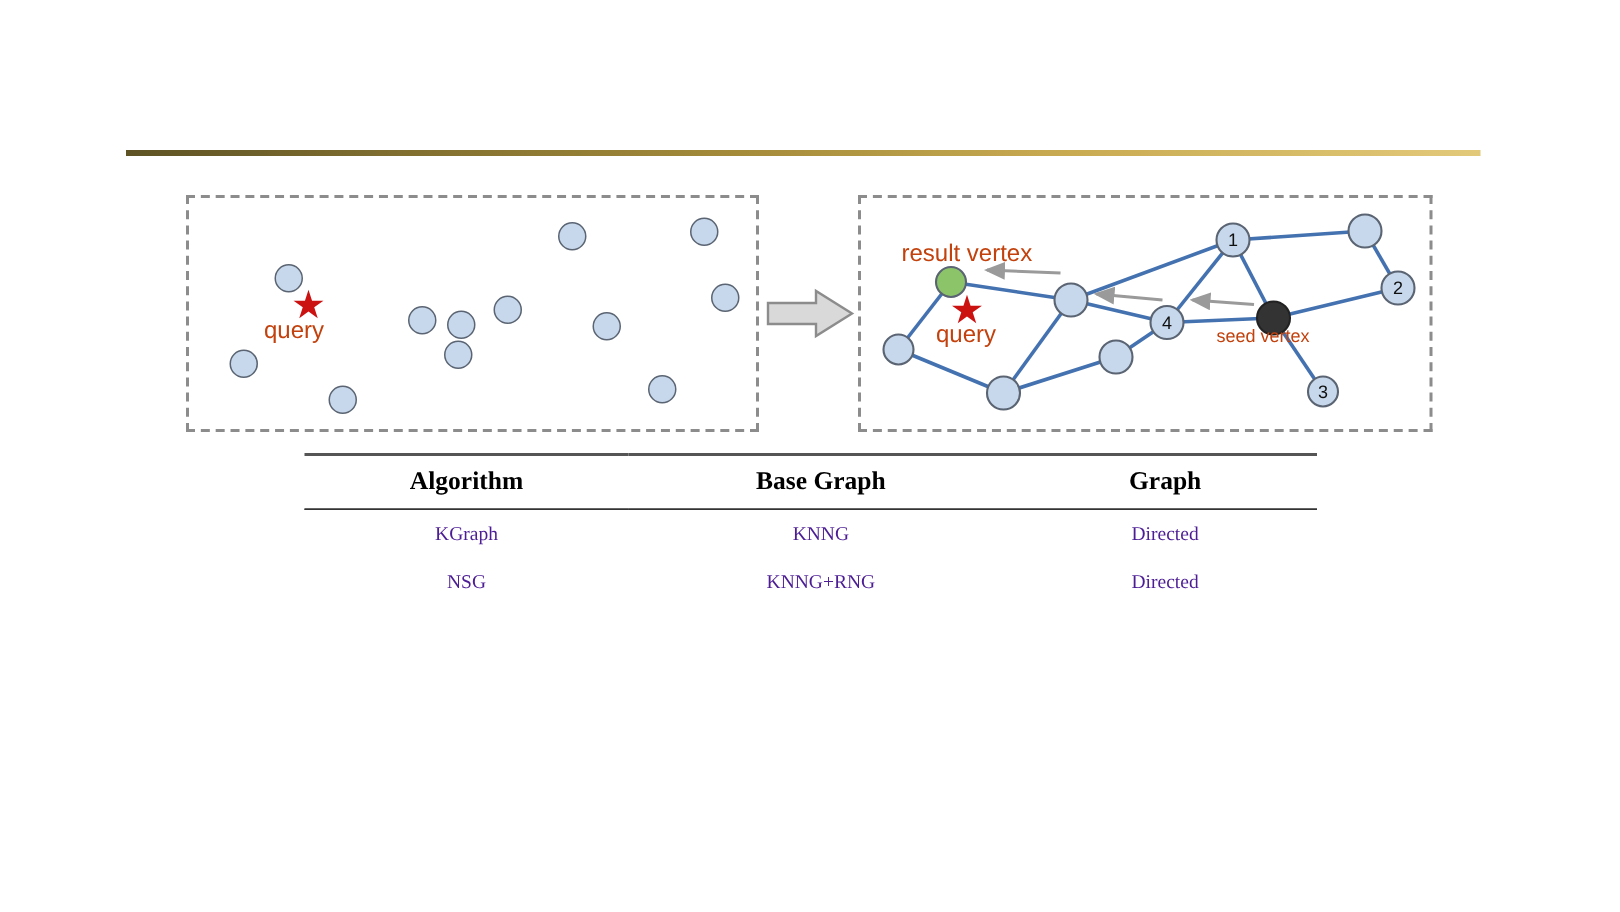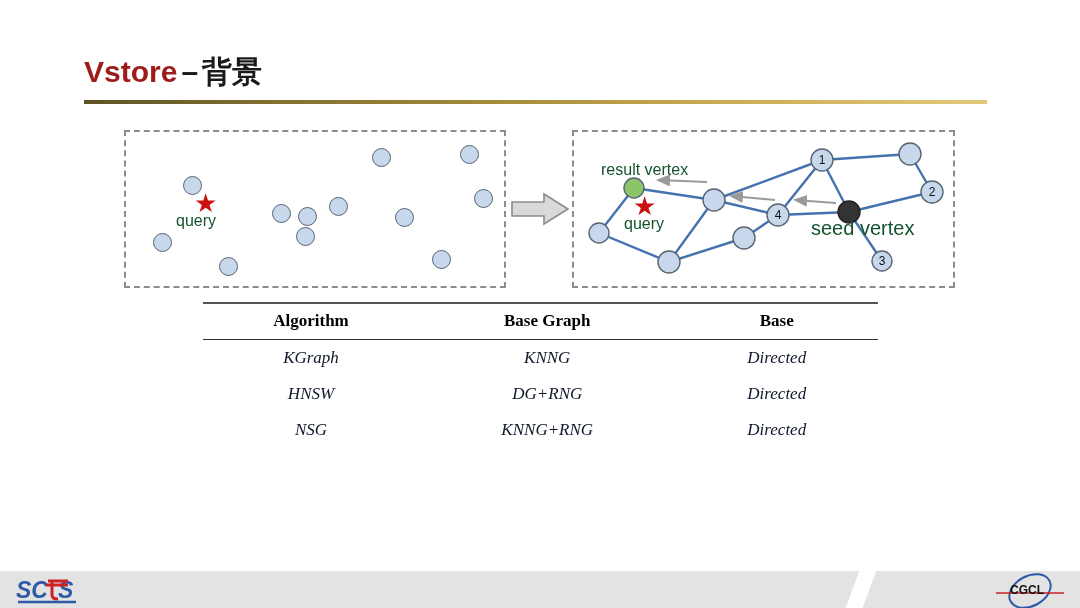--- a/index.html
+++ b/index.html
@@ -31,21 +31,21 @@
   #panel-left{left:124px;top:130px;width:382px;height:158px;}
   #panel-right{left:572px;top:130px;width:383px;height:158px;}
 
   .node{
     position:absolute;border-radius:50%;
     background:#c7d8ec;border:1.4px solid #5a6472;box-sizing:border-box;
   }
   .node.sm{width:19px;height:19px;}
 
   .star{position:absolute;color:#cc1111;line-height:1;}
-  .fig-label{position:absolute;color:#14532d;font-size:15px;white-space:nowrap;
+  .fig-label{position:absolute;color:#c2410c;font-size:15px;white-space:nowrap;
              font-family:"Liberation Sans", sans-serif;}
 
   
   #big-arrow{position:absolute;left:510px;top:192px;width:60px;height:34px;}
 
   
   #graph-svg{position:absolute;left:572px;top:130px;width:383px;height:158px;}
 
   .gnum{
     position:absolute;font-size:12px;color:#111;width:22px;text-align:center;
@@ -55,21 +55,21 @@
   
   #algo-table{
     position:absolute;left:203px;top:302px;width:675px;
     border-collapse:collapse;
     font-family:"Liberation Serif", serif;
   }
   #algo-table th{
     font-size:17px;font-weight:bold;color:#000;padding:7px 0 8px 0;text-align:center;
   }
   #algo-table td{
-    font-size:17px;color:#0f172a;padding:8px 0 8px 0;text-align:center;font-style:italic;
+    font-size:13px;color:#4c1d95;padding:8px 0 8px 0;text-align:center;
   }
   #algo-table thead tr{border-top:2.5px solid #555;border-bottom:1.6px solid #333;}
   .col-algorithm{width:32%;}
   .col-base{width:38%;}
   .col-edge{width:30%;}
 
   
   #footer{
     position:absolute;left:0;top:571px;width:1080px;height:37px;
     background:#e3e3e3;overflow:hidden;
@@ -79,25 +79,20 @@
     background:#ffffff;transform:rotate(20deg);
   }
   #logo-scts{position:absolute;left:16px;top:5px;width:80px;height:28px;}
   #logo-cgcl{position:absolute;left:990px;top:2px;width:80px;height:36px;}
 </style>
 </head>
 <body>
 
 <div id="slide">
 
-  <div id="title-block">
-    <div id="title-text">
-      <span id="title-main">Vstore</span><span id="title-dash">–</span><span id="title-sub">背景</span>
-    </div>
-  </div>
   <div id="title-rule"></div>
 
   <div id="panel-left" class="panel">
     <div class="node sm" style="left:27px;top:101px;"></div>
     <div class="node sm" style="left:57px;top:44px;"></div>
     <div class="node sm" style="left:93px;top:125px;"></div>
     <div class="node sm" style="left:146px;top:72px;"></div>
     <div class="node sm" style="left:170px;top:95px;"></div>
     <div class="node sm" style="left:172px;top:75px;"></div>
     <div class="node sm" style="left:203px;top:65px;"></div>
@@ -161,60 +156,38 @@
   </svg>
 
   <div class="gnum" style="left:767px;top:204px;">4</div>
   <div class="gnum" style="left:811px;top:149px;">1</div>
   <div class="gnum" style="left:921px;top:181px;">2</div>
   <div class="gnum" style="left:871px;top:250px;">3</div>
 
   <div class="fig-label" style="left:601px;top:161px;font-size:16px;">result vertex</div>
   <div class="star" style="left:633px;top:193px;font-size:26px;">★</div>
   <div class="fig-label" style="left:624px;top:215px;font-size:16px;">query</div>
-  <div class="fig-label" style="left:811px;top:217px;font-size:20px;">seed vertex</div>
+  <div class="fig-label" style="left:811px;top:217px;font-size:12px;">seed vertex</div>
 
   <table id="algo-table">
     <thead>
       <tr>
         <th class="col-algorithm">Algorithm</th>
         <th class="col-base">Base Graph</th>
-        <th class="col-edge">Base</th>
+        <th class="col-edge">Graph</th>
       </tr>
     </thead>
     <tbody>
       <tr>
         <td>KGraph</td>
         <td>KNNG</td>
-        <td>Directed</td>
-      </tr>
-      <tr>
-        <td>HNSW</td>
-        <td>DG+RNG</td>
         <td>Directed</td>
       </tr>
       <tr>
         <td>NSG</td>
         <td>KNNG+RNG</td>
         <td>Directed</td>
       </tr>
     </tbody>
   </table>
 
-  <div id="footer">
-    <div id="footer-slash"></div>
-
-    <svg id="logo-scts" viewBox="0 0 80 28">
-      <text x="0" y="22" font-family="Liberation Sans, sans-serif" font-size="23" font-weight="bold" font-style="italic" fill="#2f5aa8">SC</text>
-      <text x="42" y="22" font-family="Liberation Sans, sans-serif" font-size="23" font-weight="bold" font-style="italic" fill="#2f5aa8">S</text>
-      <path d="M30 9 h22 M32 5 h20" stroke="#cc2222" stroke-width="3" fill="none"></path>
-      <path d="M36 6 v13 q0 4 6 4" stroke="#cc2222" stroke-width="3" fill="none"></path>
-      <path d="M2 26 h58" stroke="#2f5aa8" stroke-width="2.4" fill="none"></path>
-    </svg>
-
-    <svg id="logo-cgcl" viewBox="0 0 80 36">
-      <ellipse cx="40" cy="18" rx="22" ry="15" fill="none" stroke="#2f5aa8" stroke-width="2" transform="rotate(-28 40 18)"></ellipse>
-      <path d="M6 20 h68" stroke="#cc2222" stroke-width="1.6"></path>
-      <text x="20" y="21" font-family="Liberation Sans, sans-serif" font-size="12" font-weight="bold" fill="#111">CGCL</text>
-    </svg>
-  </div>
 
 </div>
 
 </body></html>

